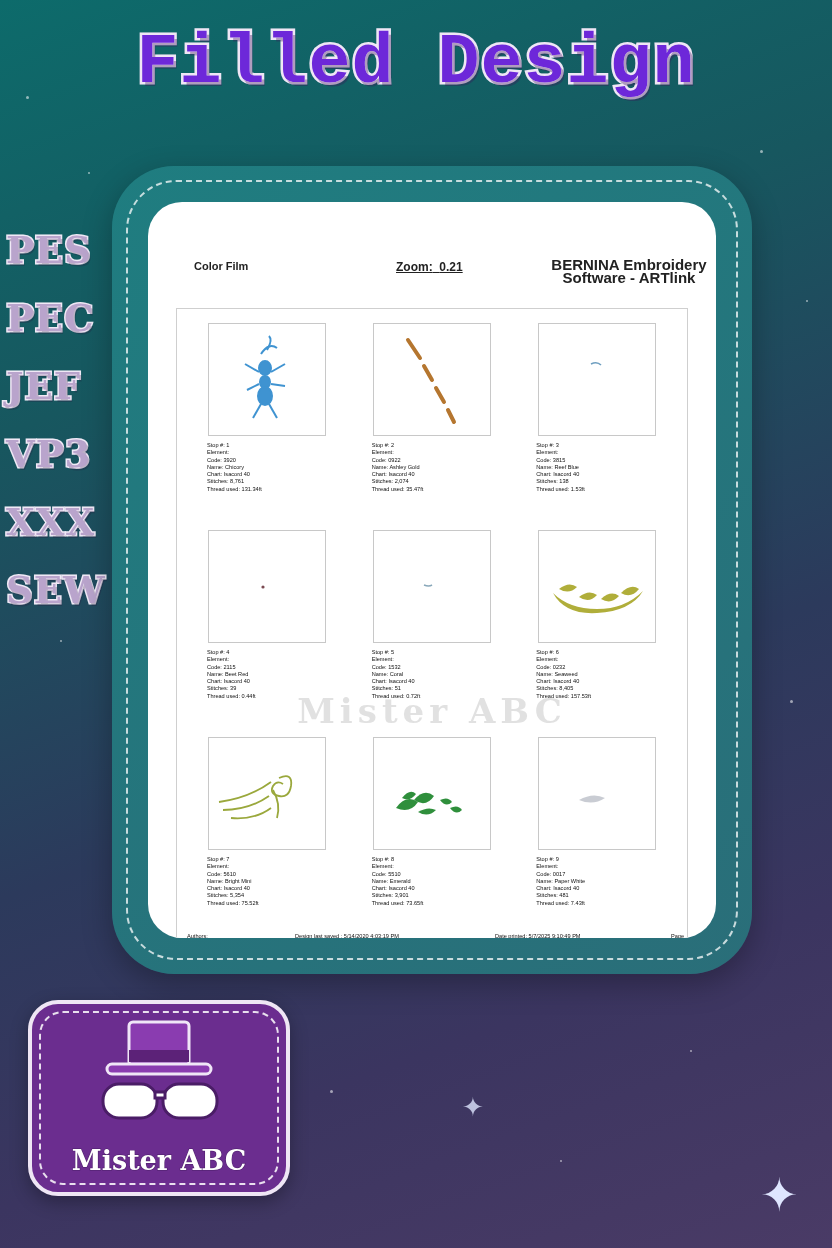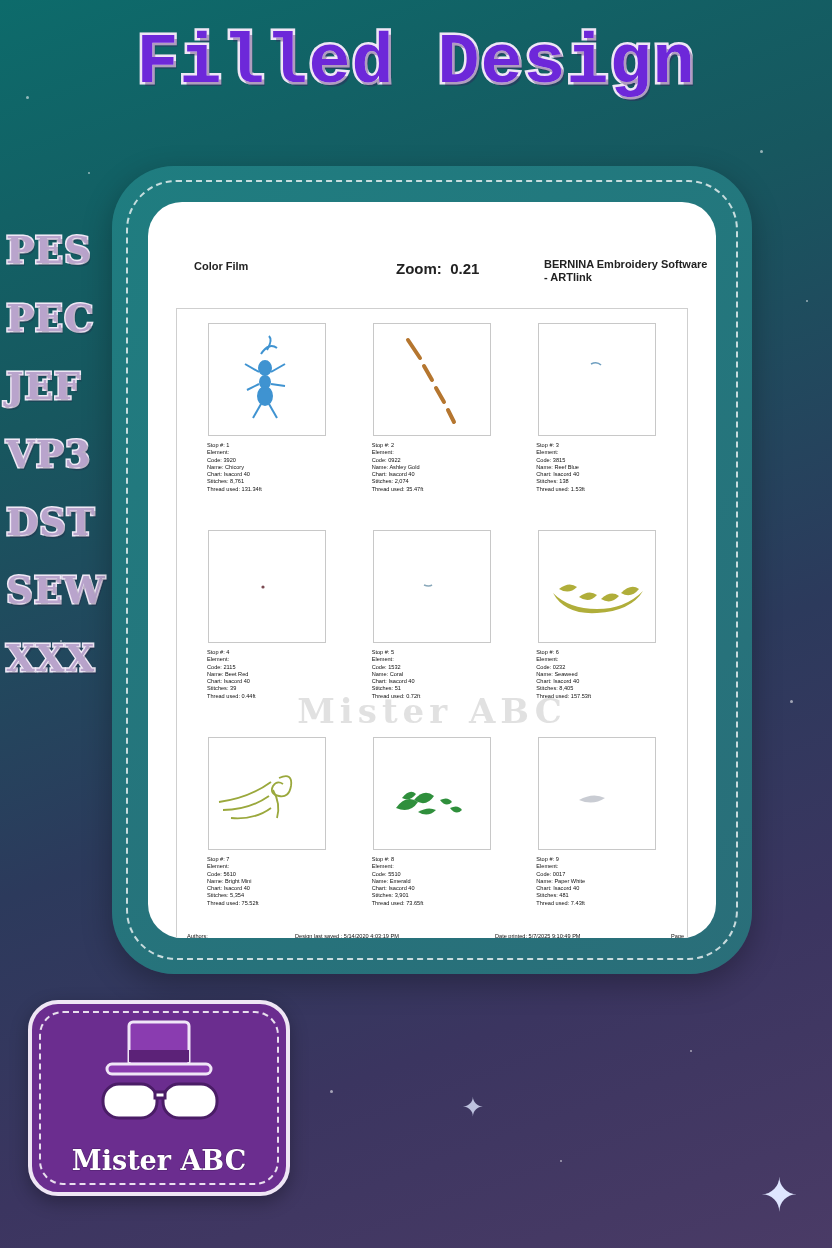--- a/index.html
+++ b/index.html
@@ -70,22 +70,22 @@
     overflow: hidden;
   }
 
   
   .page-head {
     position: relative; height: 50px;
     margin: 56px 30px 0 30px;
     font-size: 10px; font-weight: bold; color: #222;
   }
   .ph-left { position: absolute; left: 16px; top: 2px; font-size: 11px; }
-  .ph-center { position: absolute; left: 218px; top: 2px; font-size: 15px; }
-  .ph-right { position: absolute; left: 366px; top: 0; font-size: 11px; line-height: 13px; width: 170px; }
+  .ph-center { position: absolute; left: 218px; top: 2px; font-size: 12px; text-decoration: underline; }
+  .ph-right { position: absolute; left: 366px; top: 0; font-size: 15px; line-height: 13px; width: 170px; text-align: center; }
 
   .sheet {
     position: relative;
     margin: 0 28px;
     border: 1px solid #cfcfcf;
     height: 650px;
     background: #fff;
   }
   .watermark {
     position: absolute; left: 0; right: 0; top: 382px;
@@ -172,23 +172,22 @@
 
 <div class="title-wrap">
   <div class="title">Filled Design</div>
 </div>
 
 <div class="formats">
   <div class="fmt">PES</div>
   <div class="fmt">PEC</div>
   <div class="fmt">JEF</div>
   <div class="fmt">VP3</div>
-  <div class="fmt">DST</div>
+  <div class="fmt">XXX</div>
   <div class="fmt">SEW</div>
-  <div class="fmt">XXX</div>
 </div>
 
 <div class="card-outer">
   <div class="card-dash"></div>
   <div class="page">
 
     <div class="page-head">
       <div class="ph-left">Color Film</div>
       <div class="ph-center">
         <span>Zoom:</span>

